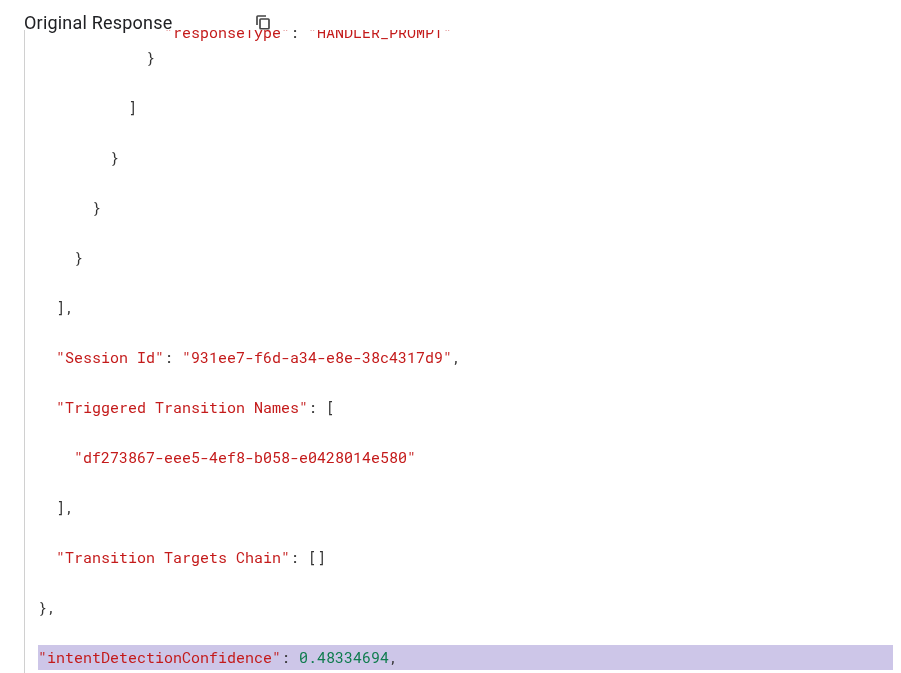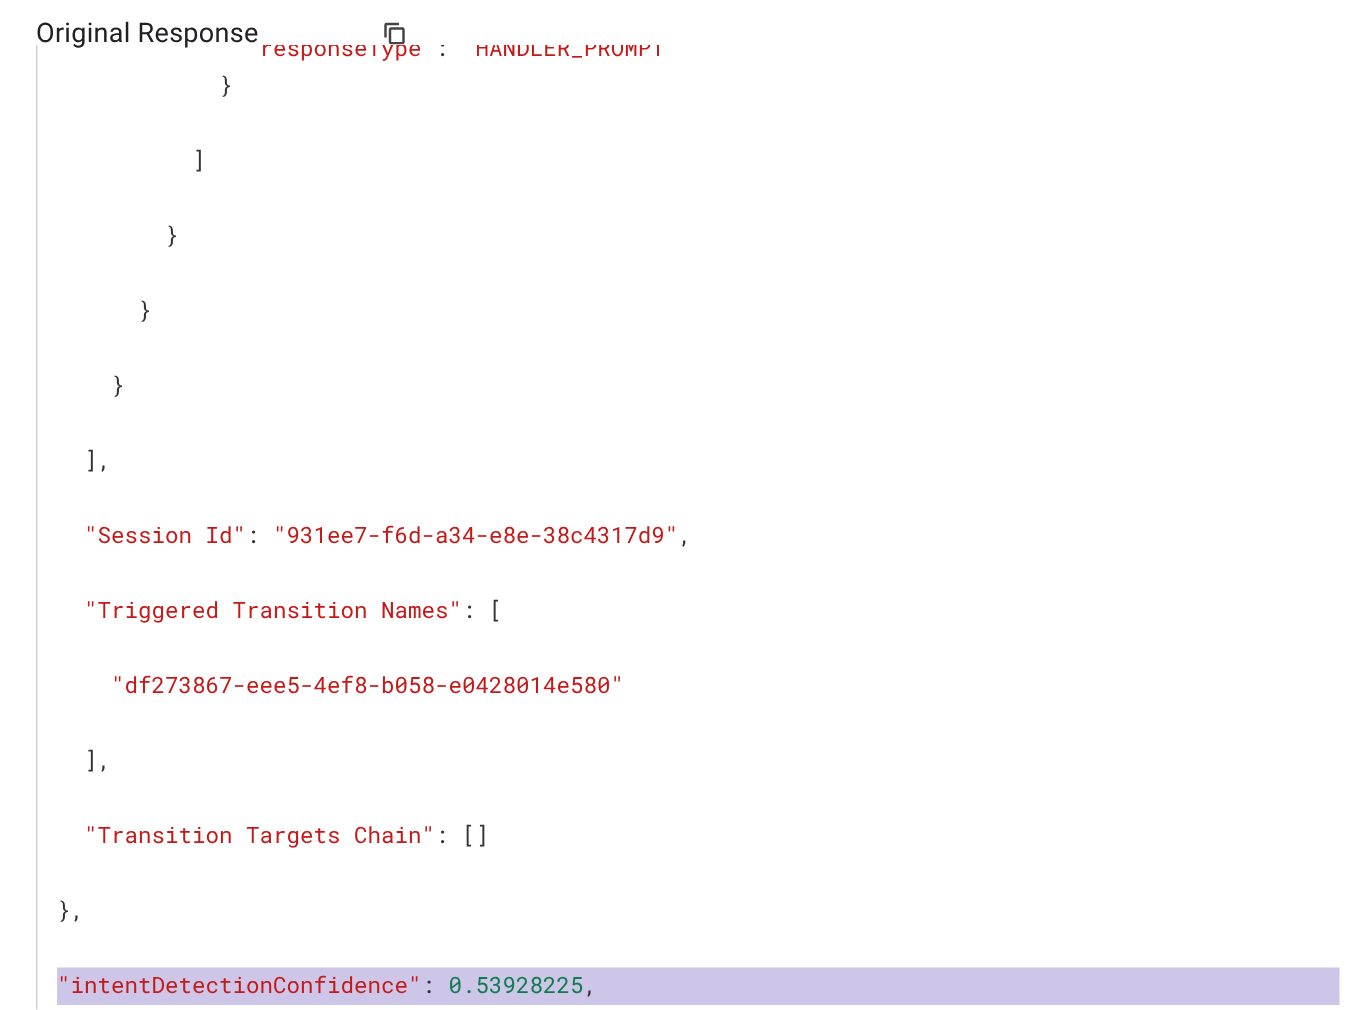--- a/index.html
+++ b/index.html
@@ -86,21 +86,21 @@
 <span class="line"><span class="punc">        }</span></span>
 <span class="line"><span class="punc">      }</span></span>
 <span class="line"><span class="punc">    }</span></span>
 <span class="line"><span class="punc">  ],</span></span>
 <span class="line"><span class="key">  "Session Id"</span><span class="punc">: </span><span class="str">"931ee7-f6d-a34-e8e-38c4317d9"</span><span class="punc">,</span></span>
 <span class="line"><span class="key">  "Triggered Transition Names"</span><span class="punc">: [</span></span>
 <span class="line"><span class="str">    "df273867-eee5-4ef8-b058-e0428014e580"</span></span>
 <span class="line"><span class="punc">  ],</span></span>
 <span class="line"><span class="key">  "Transition Targets Chain"</span><span class="punc">: []</span></span>
 <span class="line"><span class="punc">},</span></span>
-<span class="line hl"><span class="key">"intentDetectionConfidence"</span><span class="punc">: </span><span class="num">0.53928225</span><span class="punc">,</span></span>
+<span class="line hl"><span class="key">"intentDetectionConfidence"</span><span class="punc">: </span><span class="num">0.48334694</span><span class="punc">,</span></span>
 
 
 
 
 
 
 
 
 
 

